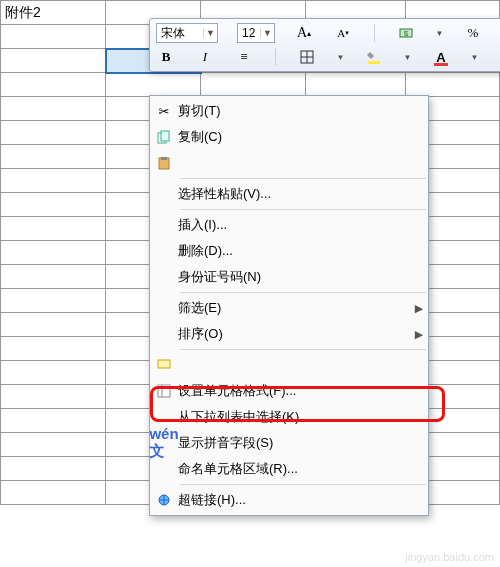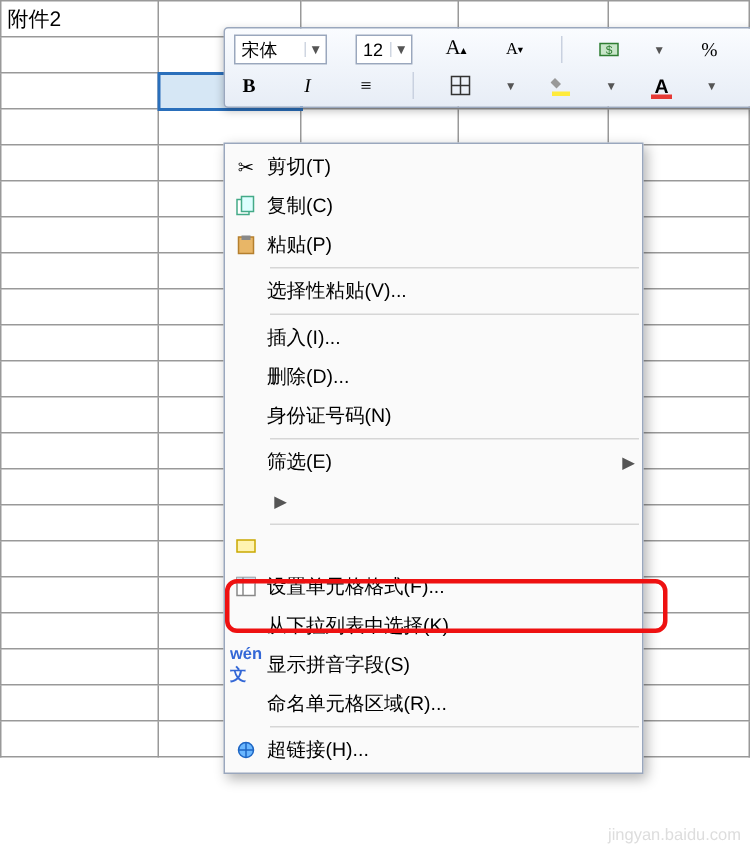--- a/index.html
+++ b/index.html
@@ -271,21 +271,20 @@
       </span>
       <span class="tx">复制(C)</span>
     </div>
 <div class="mi">
       <span class="ic">
         <svg width="14" height="14">
           <rect x="2" y="2" width="10" height="11" fill="#e8b667" stroke="#b57f2e"></rect>
           <rect x="4" y="1" width="6" height="3" fill="#888"></rect>
         </svg>
       </span>
-      <span class="tx">粘贴(P)</span>
     </div>
 <div class="msep"></div>
 <div class="mi">
       <span class="ic"></span>
       <span class="tx">选择性粘贴(V)...</span>
     </div>
 <div class="msep"></div>
 <div class="mi">
       <span class="ic"></span>
       <span class="tx">插入(I)...</span>
@@ -299,20 +298,21 @@
       <span class="tx">身份证号码(N)</span>
     </div>
 <div class="msep"></div>
 <div class="mi">
       <span class="ic"></span>
       <span class="tx">筛选(E)</span>
       <span class="sub">▶</span>
     </div>
 <div class="mi">
       <span class="ic"></span>
+      <span class="tx">排序(O)</span>
       <span class="sub">▶</span>
     </div>
 <div class="msep"></div>
 <div class="mi">
       <span class="ic">
         <svg width="14" height="14">
           <rect x="1" y="2" width="12" height="8" fill="#fff3b0" stroke="#c9a800"></rect>
         </svg>
       </span>
     </div>
@@ -324,21 +324,21 @@
           <line x1="5" y1="1" x2="5" y2="13" stroke="#888"></line>
         </svg>
       </span>
       <span class="tx">设置单元格格式(F)...</span>
     </div>
 <div class="mi">
       <span class="ic"></span>
       <span class="tx">从下拉列表中选择(K)...</span>
     </div>
 <div class="mi">
-      <span class="ic" style="font-size:11px;color:#3367d6;font-weight:bold">wén<br>文</span>
+      <span class="ic" style="font-size:15px;color:#3367d6;font-weight:bold">wén<br>文</span>
       <span class="tx">显示拼音字段(S)</span>
     </div>
 <div class="mi">
       <span class="ic"></span>
       <span class="tx">命名单元格区域(R)...</span>
     </div>
 <div class="msep"></div>
 <div class="mi">
       <span class="ic">
         <svg width="14" height="14">

